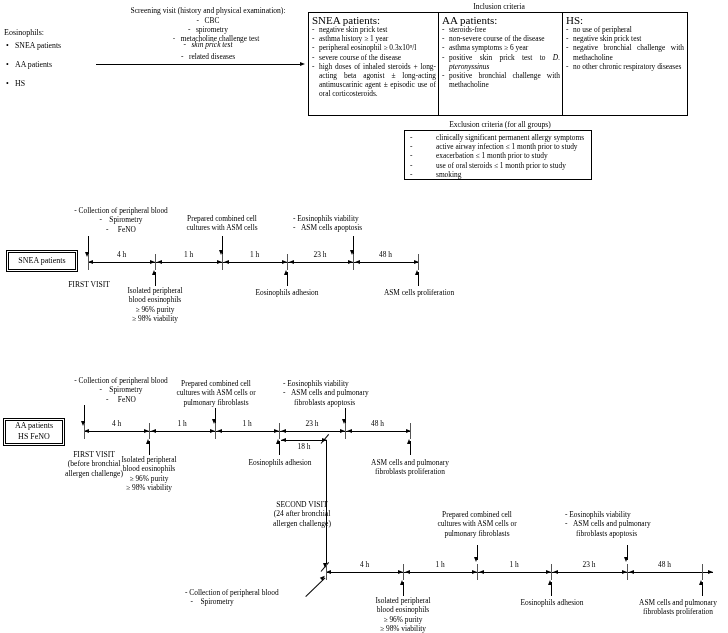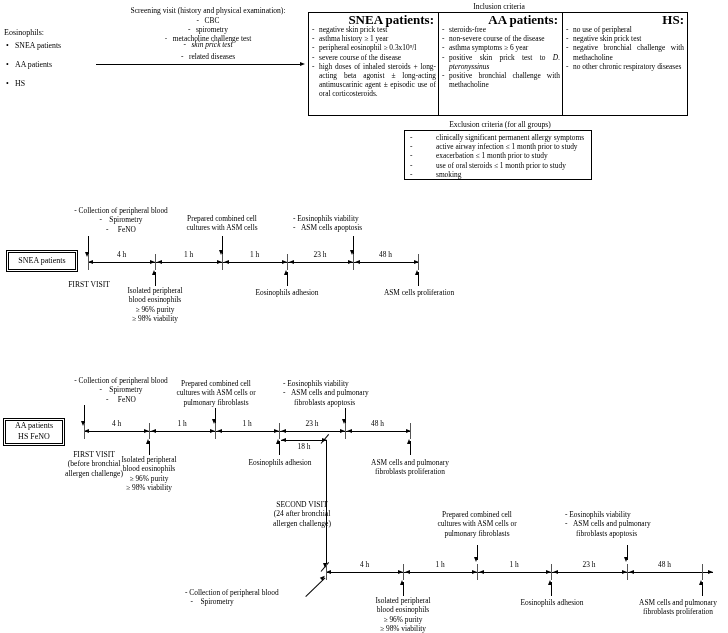--- a/index.html
+++ b/index.html
@@ -42,36 +42,36 @@
   .crit-list li{
     position:relative;padding-left:7px;font-size:7.4px;line-height:9.2px;
     text-align:justify;
   }
   .crit-list li .dash{position:absolute;left:0;top:0;}
   .bullets{margin:0;padding:0;list-style:none;}
   .bullets li{position:relative;padding-left:9px;font-size:7.8px;line-height:19px;}
   .bullets li .bl{position:absolute;left:0;top:0;}
   .exc-list li{padding-left:14px;text-align:left;}
   .exc-list li .dash{left:0;}
-  .box-title{font-size:13px;line-height:10px;text-align:right;font-weight:bold;}
+  .box-title{font-size:11px;line-height:10px;text-align:left;font-weight:normal;}
 </style>
 </head>
 <body>
 
 <div class="t b" style="left:4px;top:28px;font-size:8px;">Eosinophils:</div>
 <ul class="bullets" style="position:absolute;left:6px;top:36px;width:95px;">
   <li><span class="bl">•</span><span>SNEA patients</span></li>
   <li><span class="bl">•</span><span>AA patients</span></li>
   <li><span class="bl">•</span><span>HS</span></li>
 </ul>
 
 <div class="tc b" style="left:100px;top:6px;width:216px;font-size:7.6px;">Screening visit (history and physical examination):</div>
 <div class="tc" style="left:100px;top:16px;width:216px;"><span>-&nbsp;&nbsp;&nbsp;</span><span>CBC</span></div>
 <div class="tc" style="left:100px;top:25px;width:216px;"><span>-&nbsp;&nbsp;&nbsp;</span><span>spirometry</span></div>
-<div class="tc" style="left:100px;top:34px;width:216px;"><span>-&nbsp;&nbsp;&nbsp;</span><span>metacholine challenge test</span></div>
+<div class="tc" style="left:108px;top:34px;width:216px;"><span>-&nbsp;&nbsp;&nbsp;</span><span>metacholine challenge test</span></div>
 <div class="tc" style="left:100px;top:40px;width:216px;font-style:italic;"><span>-&nbsp;&nbsp;&nbsp;</span><span>skin prick test</span></div>
 <div class="tc" style="left:100px;top:52px;width:216px;"><span>-&nbsp;&nbsp;&nbsp;</span><span>related diseases</span></div>
 
 <div class="hline" style="left:96px;top:64px;width:206px;"></div>
 <div class="ar-r" style="left:300px;top:61.5px;"></div>
 
 <div class="tc b" style="left:310px;top:2px;width:378px;font-size:7.6px;">Inclusion criteria</div>
 
 <div class="box" style="left:308px;top:12px;width:380px;height:104px;"></div>
 <div class="vline" style="left:438px;top:12px;height:104px;"></div>

